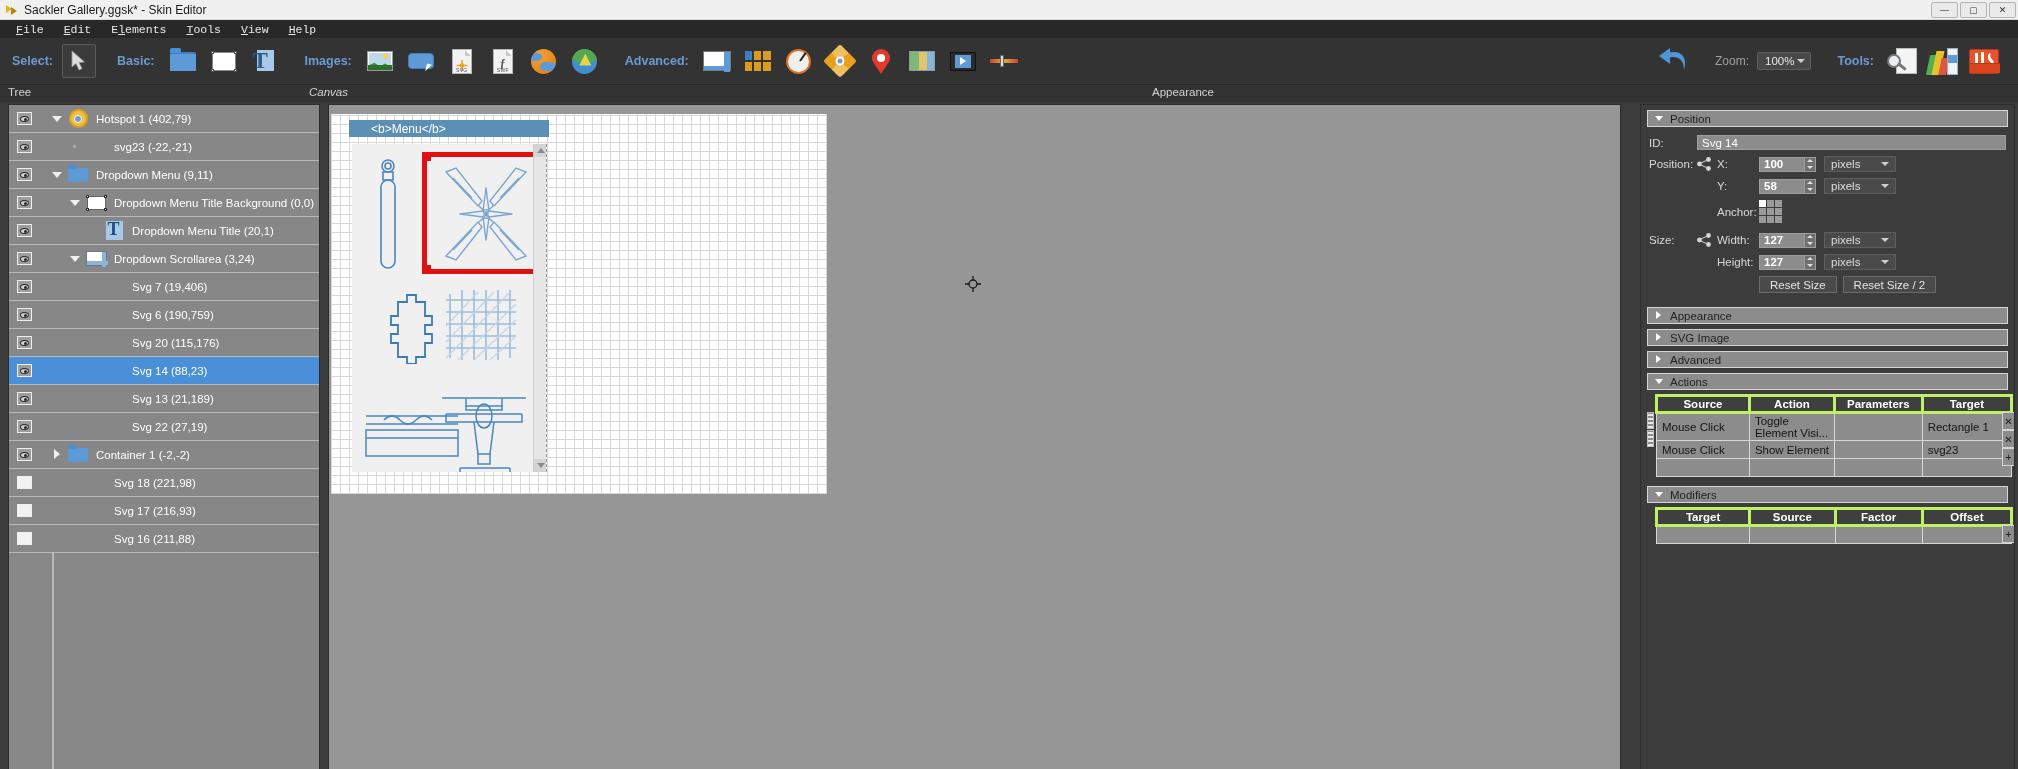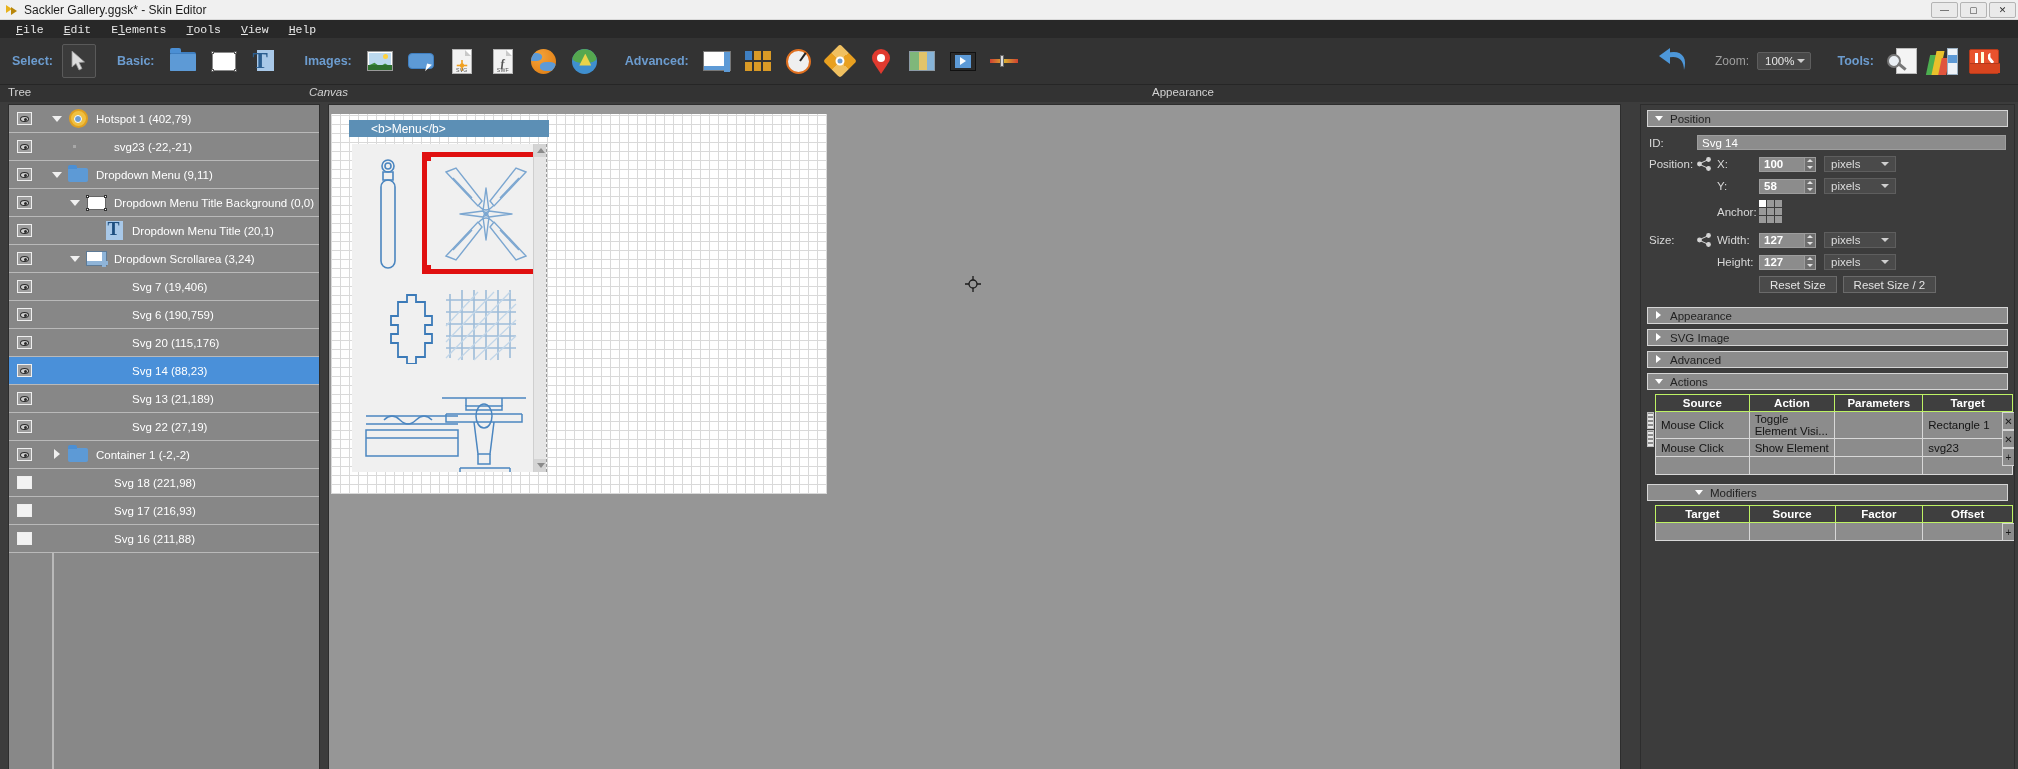--- a/index.html
+++ b/index.html
@@ -335,21 +335,21 @@
   .anchor-grid i.on { background:#ffffff; }
   .btn-sm {
     background:#4a4a4a; border:1px solid #6a6a6a; color:#e4e4e4;
     font-size:11.5px; height:17px; padding:0 10px; cursor:pointer;
     display:flex;align-items:center;justify-content:center;
   }
 
   .tbl { margin:4px 8px 0 14px; border:1px solid #c9c9c9; border-collapse:collapse; width:358px; }
   .tbl th {
     background:#3f3f3f; color:#fff; font-size:11.5px; font-weight:bold;
-    height:17px; border:1px solid #bef264;
+    height:17px; border:3px solid #bef264;
   }
   .tbl td {
     background:#8c8c8c; color:#1a1a1a; font-size:11.5px;
     height:18px; border:1px solid #d8d8d8; padding-left:5px; color:#141414;
   }
   .tbl-wrap { position:relative; }
   .row-grip { position:absolute; left:6px; width:7px; height:17px;
     background: repeating-linear-gradient(0deg,#e8e8e8 0 2px,#8c8c8c 2px 4px);
     border:1px solid #bdbdbd;}
   .row-btn { position:absolute; right:-1px; width:13px; height:18px;
@@ -1032,21 +1032,21 @@
               </tr>
             </tbody>
         </table>
       <div class="row-grip" style="top: 18px;"></div>
           <div class="row-btn" style="top: 18px;">✕</div>
           <div class="row-grip" style="top: 36px;"></div>
           <div class="row-btn" style="top: 36px;">✕</div>
           <div class="row-btn" style="top: 54px;">+</div>
         </div>
 
-      <div class="sect-header" style="margin-top:9px;padding-left:40px;">
+      <div class="sect-header" style="margin-top:9px;">
         <span class="tw down"></span>
         <span class="lbl">Modifiers</span>
       </div>
       <div class="tbl-wrap">
         <table class="tbl">
           <thead>
               <tr>
             <th style="width:94px;">Target</th>
             <th style="width:86px;">Source</th>
             <th style="width:88px;">Factor</th>

